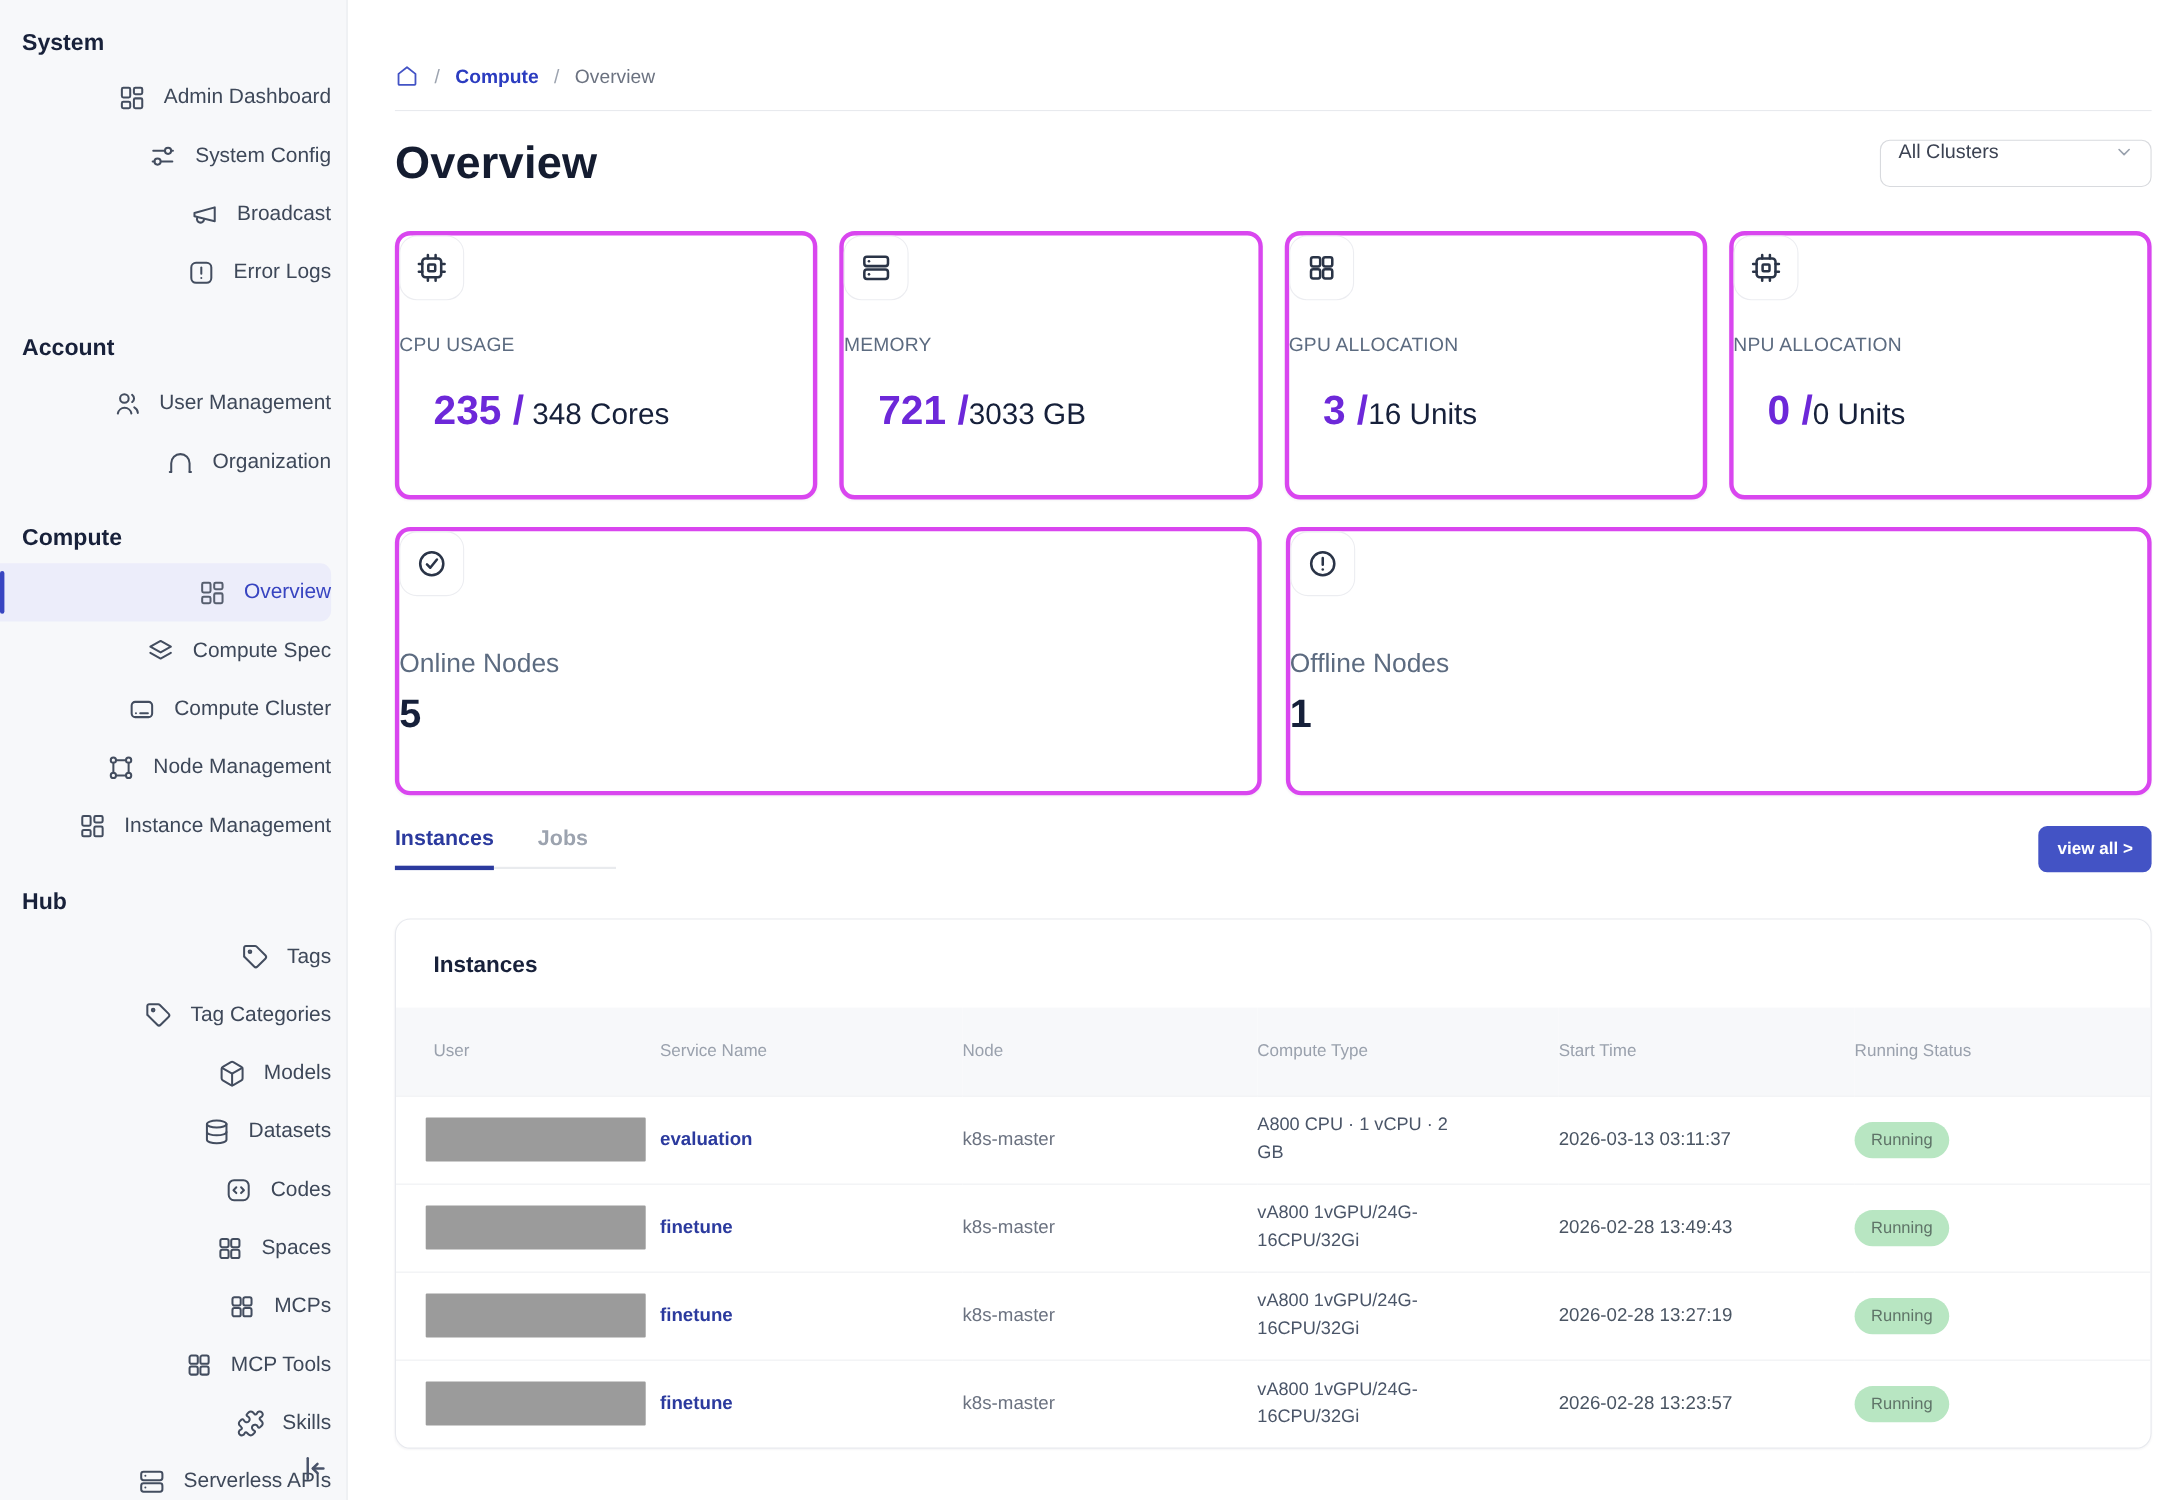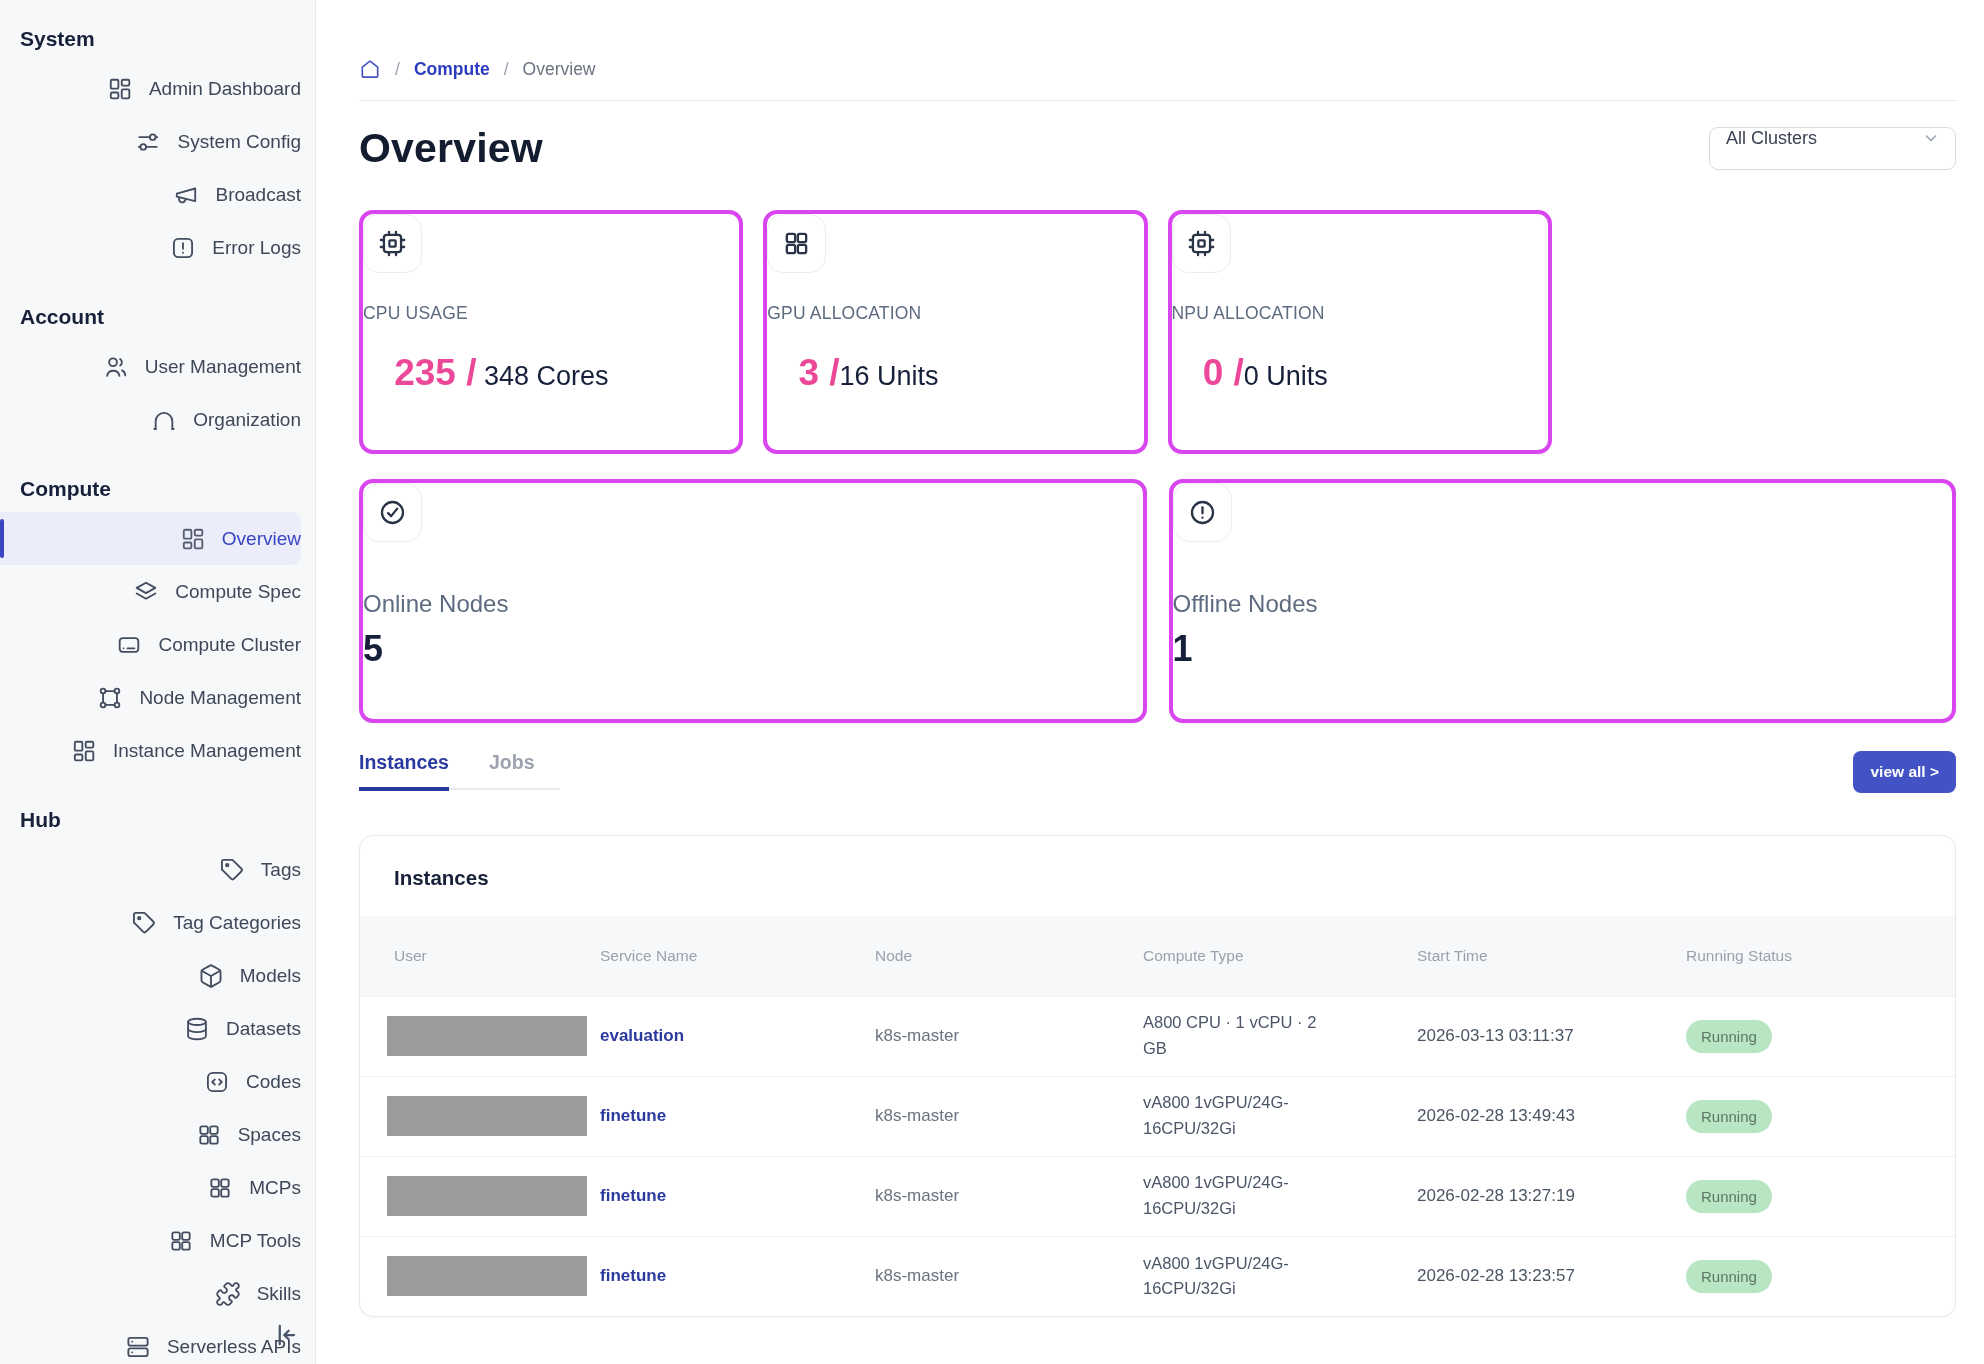--- a/index.html
+++ b/index.html
@@ -44,21 +44,21 @@
   
   .cards4 { margin-top:38px; display:grid; grid-template-columns:repeat(4,1fr); gap:20px; }
   .cards2 { margin-top:25px; display:grid; grid-template-columns:repeat(2,1fr); gap:22px; }
   .card { background:#fff; border:4px solid #d946ef; border-radius:14px; height:244px;
     box-shadow:0 1px 2px rgba(16,24,40,.04); }
   .icon-box { width:59px; height:59px; border:1px solid #ecedf1; border-radius:16px;
     display:flex; align-items:center; justify-content:center; background:#fff; }
   .icon-box .icn { width:29px; height:29px; }
   .stat-label { margin-top:30px; font-size:17.5px; color:#5c6b80; letter-spacing:.2px; }
   .stat-value { margin-top:10px; white-space:pre; }
-  .stat-value .strong { font-size:37px; font-weight:700; color:#ec4899; }
+  .stat-value .strong { font-size:37px; font-weight:700; color:#6d28d9; }
   .stat-value .light { font-size:27px; font-weight:400; color:#16203a; }
   .node-label { margin-top:48px; font-size:24px; color:#5c6b80; }
   .node-value { margin-top:10px; font-size:36px; font-weight:700; color:#16203a; }
 
   
   .tabs-row { margin-top:28px; display:flex; justify-content:space-between; align-items:flex-start; }
   .tabs { display:inline-flex; gap:40px; border-bottom:2px solid #e9ebee; padding-right:26px; }
   .tab { font-size:19.5px; font-weight:700; padding-bottom:13px; cursor:pointer; color:#9ca3af;
     border-bottom:4px solid transparent; margin-bottom:-3px; }
   .tab.active { color:#2b3a9e; border-bottom-color:#2b3a9e; }
@@ -367,20 +367,34 @@
                 <path d="M14.9 19.1v2.6"></path>
                 <path d="M2.3 9.1h2.6"></path>
                 <path d="M2.3 14.9h2.6"></path>
                 <path d="M19.1 9.1h2.6"></path>
                 <path d="M19.1 14.9h2.6"></path>
               </svg></span>
      </div>
      <div class="stat-label">CPU USAGE</div>
      <div class="stat-value">
        <span class="strong">235 /</span><span class="light"> 348 Cores</span>
+     </div>
+        </div>
+        <div class="card">
+          <div class="icon-box">
+       <span class="icn"><svg viewBox="0 0 24 24" fill="none" stroke="#2a3447" stroke-width="1.9" stroke-linecap="round" stroke-linejoin="round">
+                <rect x="3.1" y="3.6" width="17.8" height="7.1" rx="2"></rect>
+                <rect x="3.1" y="13.3" width="17.8" height="7.1" rx="2"></rect>
+                <path d="M6.6 7.1h.01"></path>
+                <path d="M6.6 16.9h.01"></path>
+              </svg></span>
+     </div>
+     <div class="stat-label">MEMORY</div>
+     <div class="stat-value">
+       <span class="strong">721 /</span><span class="light">3033 GB</span>
      </div>
         </div>
         <div class="card">
           <div class="icon-box">
        <span class="icn"><svg viewBox="0 0 24 24" fill="none" stroke="#2a3447" stroke-width="1.9" stroke-linecap="round" stroke-linejoin="round">
                 <rect x="4" y="4" width="6.9" height="6.9" rx="1.6"></rect>
                 <rect x="13.1" y="4" width="6.9" height="6.9" rx="1.6"></rect>
                 <rect x="4" y="13.1" width="6.9" height="6.9" rx="1.6"></rect>
                 <rect x="13.1" y="13.1" width="6.9" height="6.9" rx="1.6"></rect>
               </svg></span>

